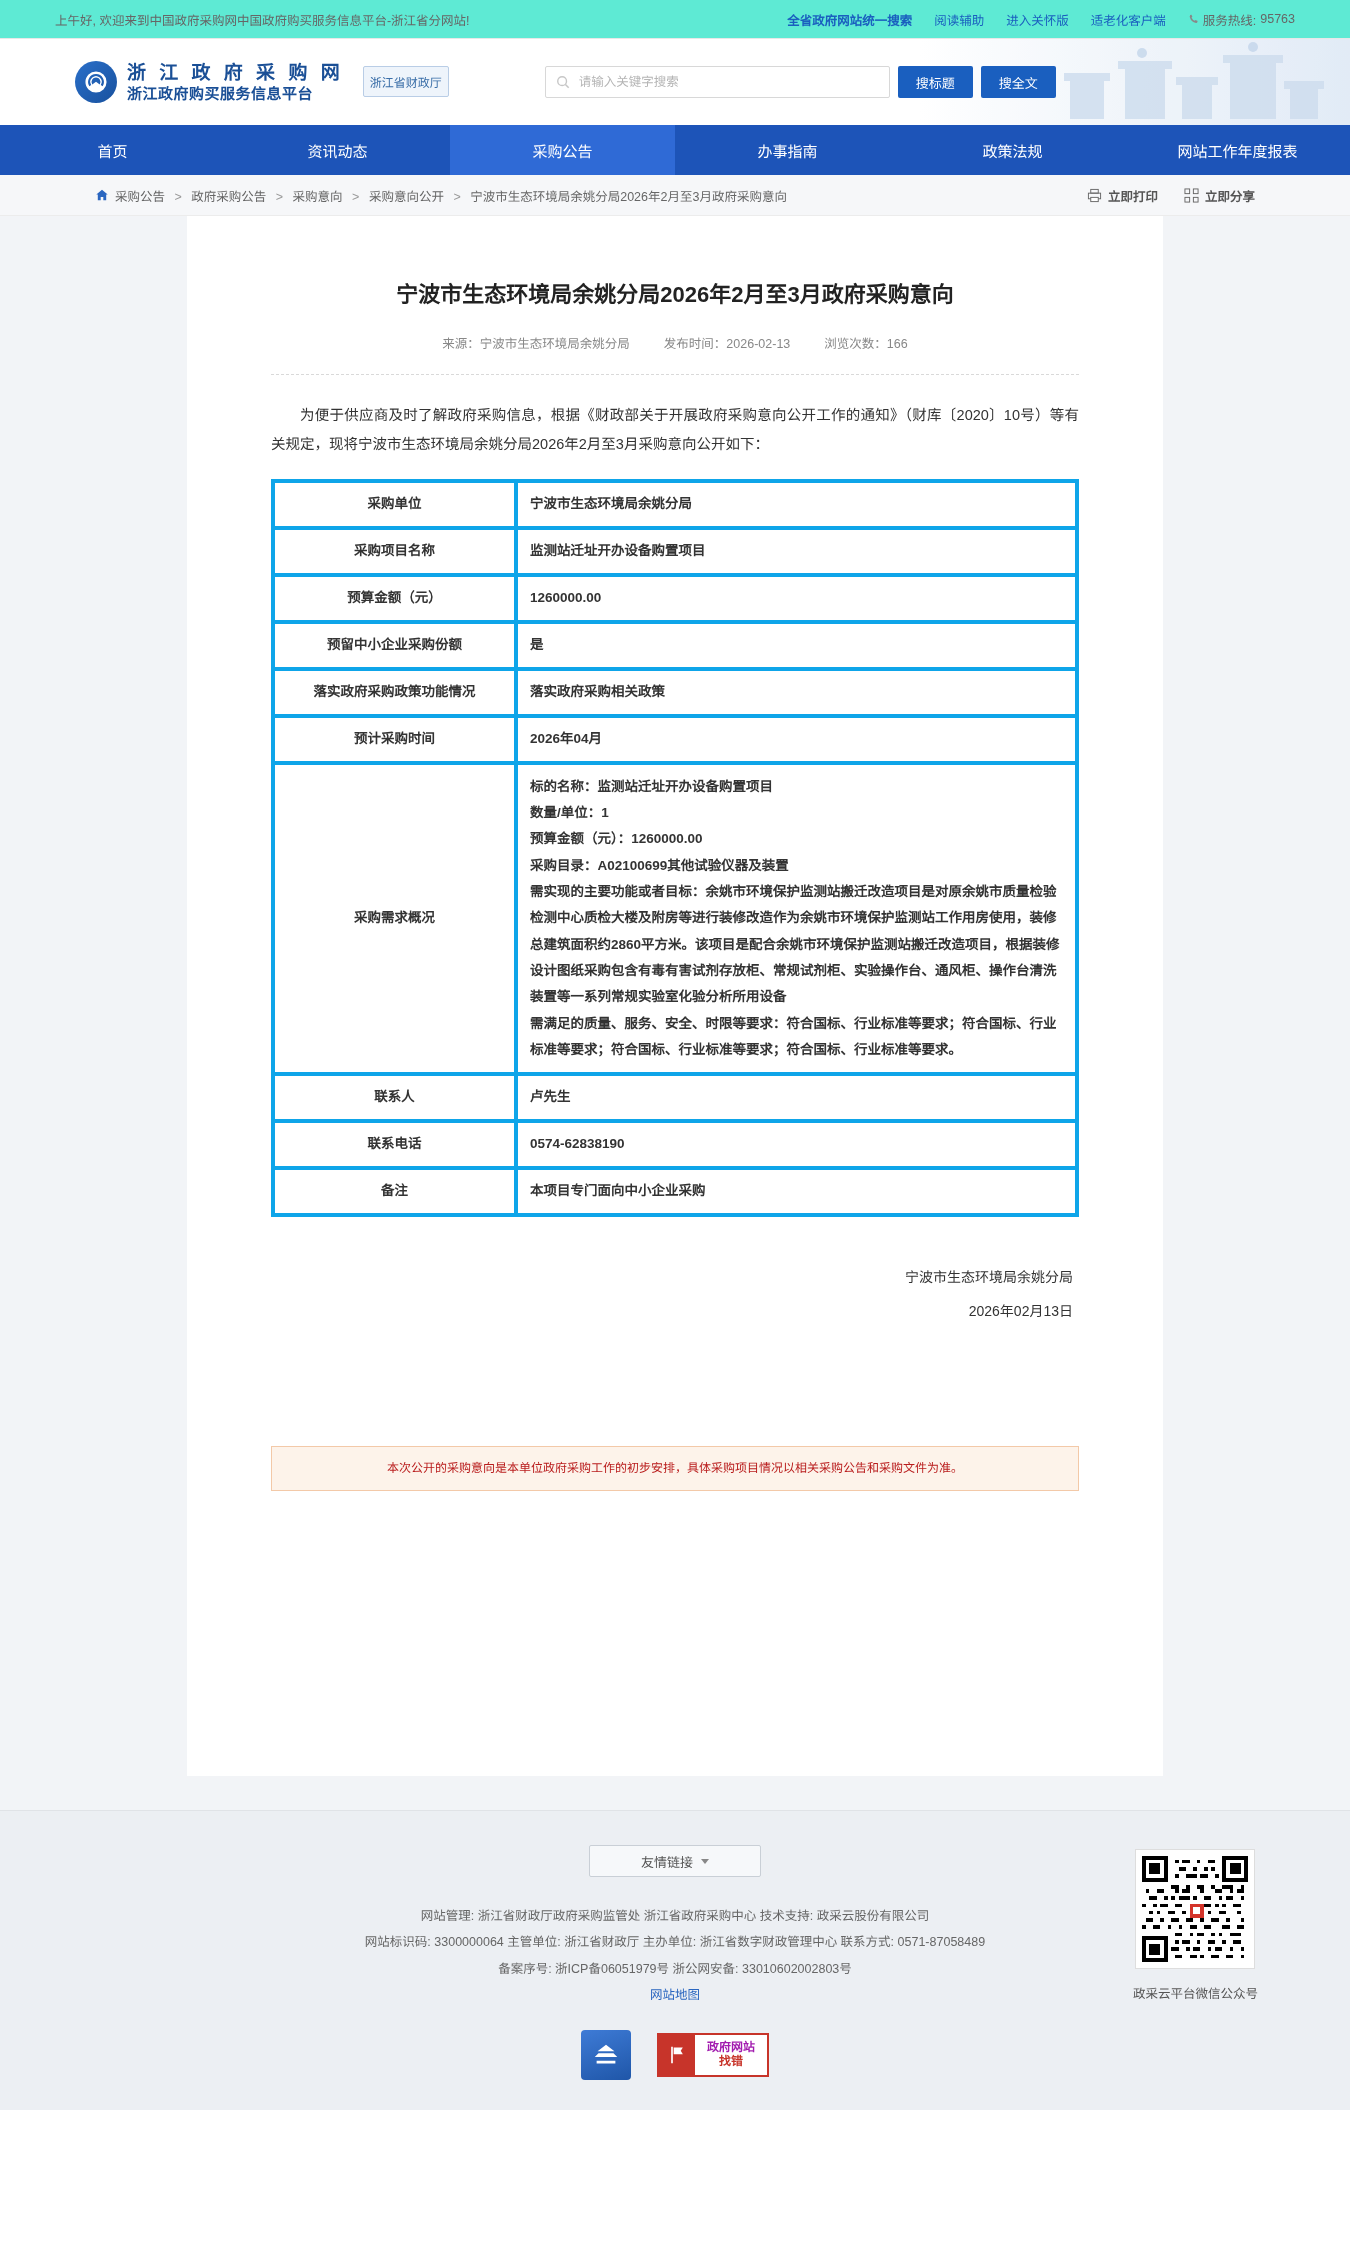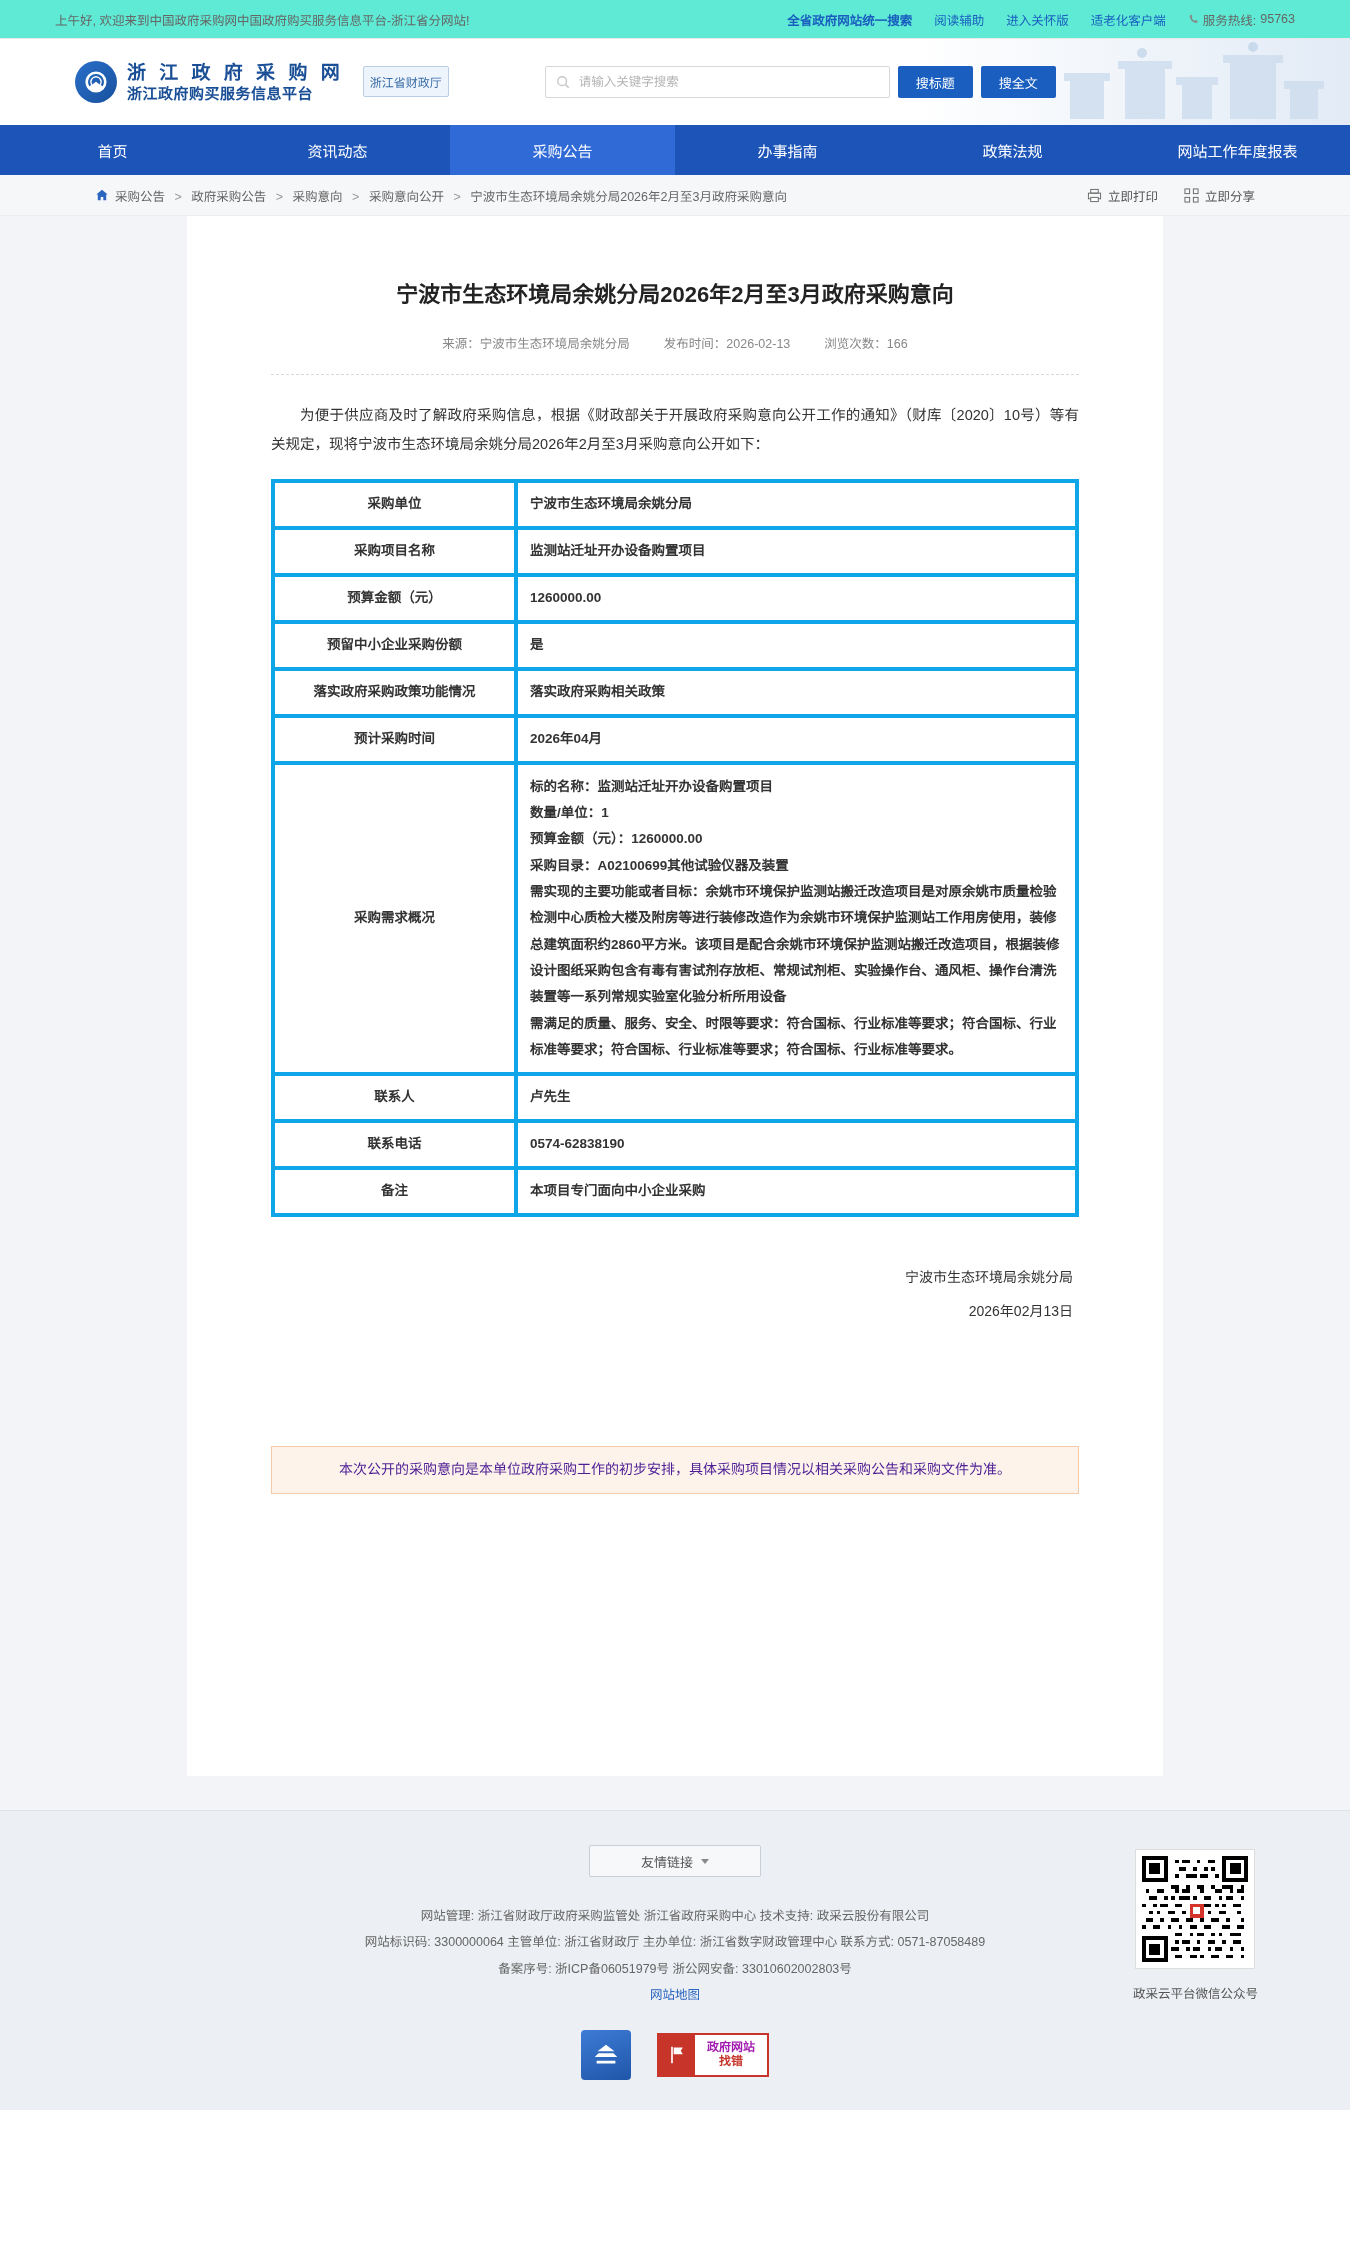--- a/index.html
+++ b/index.html
@@ -89,21 +89,21 @@
   .nav-item.active{background:#2f6ad6;}
   
   .crumb-bar{
     background:#f6f7f9;border-bottom:1px solid #ececec;height:40px;
     display:flex;align-items:center;font-size:12.5px;color:#666;
   }
   .crumb-inner{width:100%;box-sizing:border-box;padding:0 95px;display:flex;align-items:center;}
   .crumb-inner .home-ico{width:14px;height:14px;margin-right:6px;}
   .crumb-sep{margin:0 6px;color:#999;}
   .crumb a{color:#666;text-decoration:none;}
-  .crumb-actions{margin-left:auto;display:flex;align-items:center;gap:26px;color:#555;}
+  .crumb-actions{margin-left:auto;display:flex;align-items:center;gap:26px;color:#555;font-weight:bold;}
   .crumb-actions .act{display:flex;align-items:center;gap:6px;cursor:pointer;font-size:12.5px;}
   
   .page-wrap{background:#f2f4f7;padding:0 0 34px 0;}
   .content-card{
     width:976px;margin:0 auto;background:#fff;
     padding:36px 48px 64px 48px;box-sizing:border-box;min-height:1560px;
   }
   .doc-title{
     text-align:center;font-size:22px;font-weight:bold;color:#222;
     line-height:1.5;margin:26px 0 0 0;
@@ -135,21 +135,21 @@
   table.proc td.v pre{
     margin:0;font-family:inherit;font-size:13.5px;line-height:1.95;
     white-space:pre-wrap;word-break:break-all;
   }
   .sign{
     text-align:right;font-size:14px;color:#333;margin-top:44px;line-height:2.4;
     padding-right:6px;
   }
   .notice-box{
     margin:118px 36px 0 36px;border:1px solid #f3c9a8;background:#fdf3ea;
-    color:#4c1d95;font-size:14px;text-align:center;padding:11px 10px;
+    color:#b91c1c;font-size:12px;text-align:center;padding:11px 10px;
     line-height:1.7;
   }
   
   .footer{
     background:#eceff3;border-top:1px solid #e0e3e7;padding:34px 0 30px 0;
     position:relative;
   }
   .links-btn{
     width:170px;margin:0 auto;height:30px;border:1px solid #c9cfd6;background:#f6f8fa;
     display:flex;align-items:center;justify-content:center;gap:8px;

